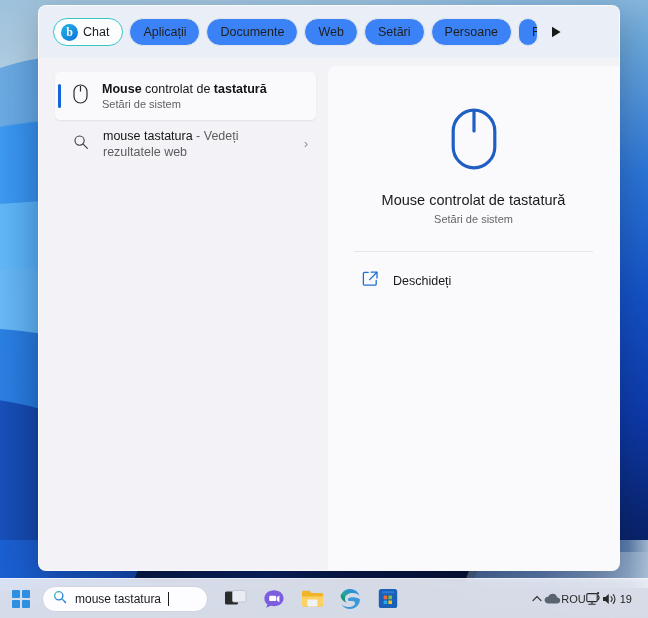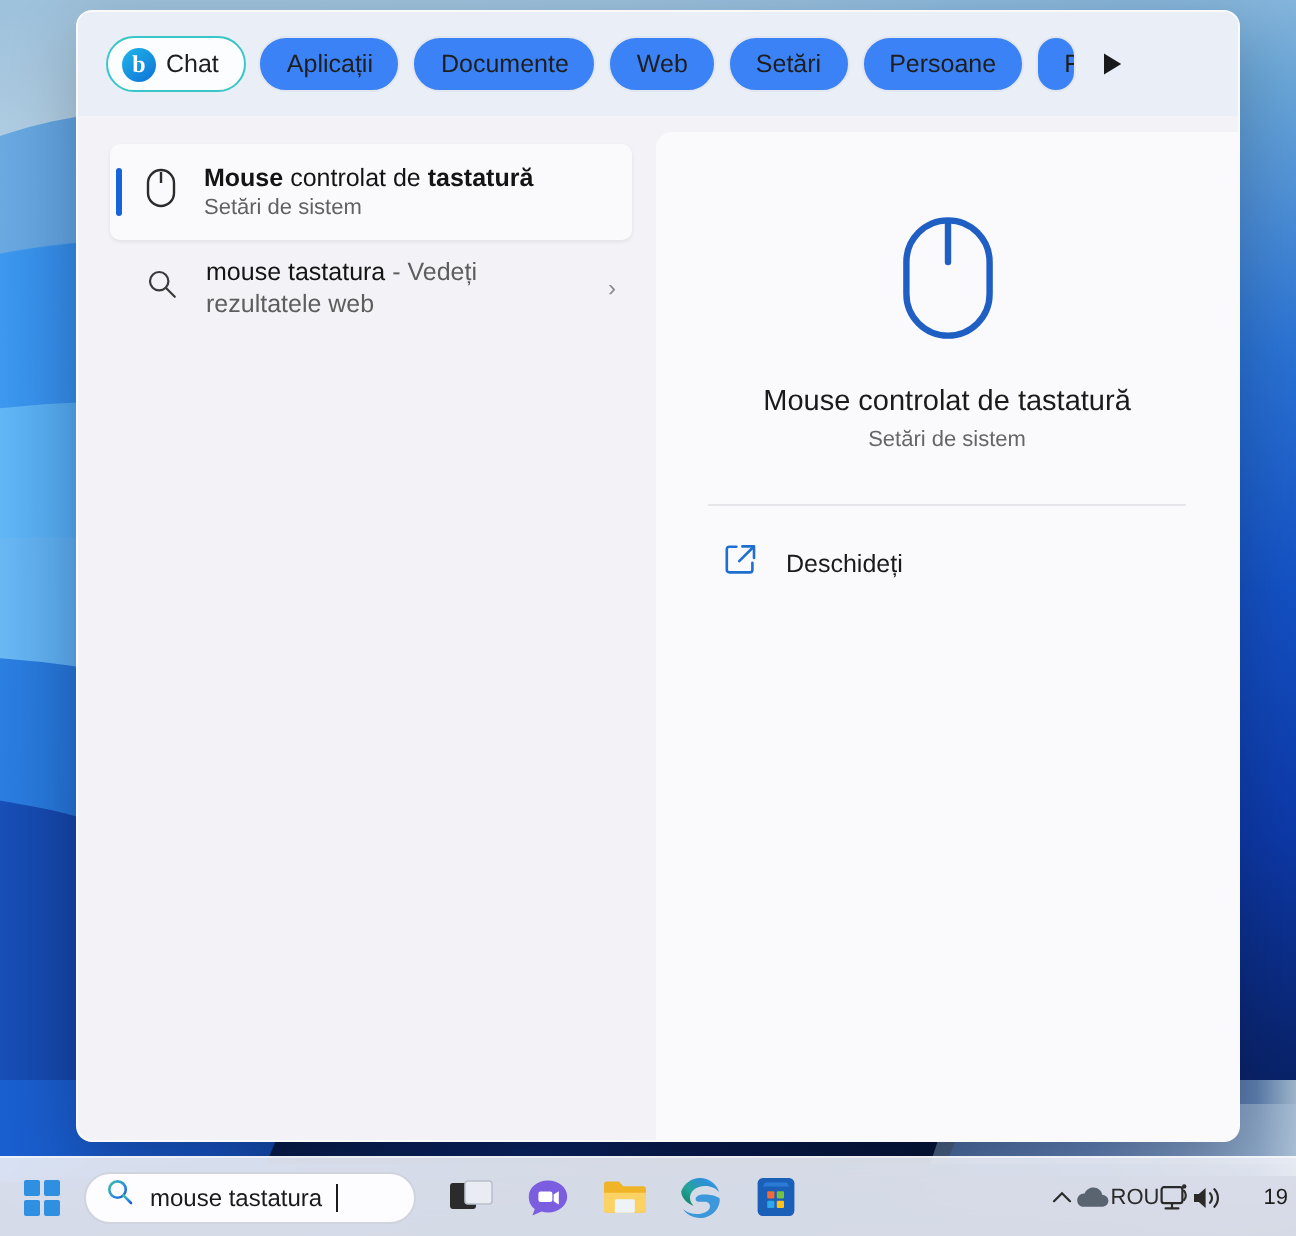--- a/index.html
+++ b/index.html
@@ -215,24 +215,24 @@
     padding: 0 10px; cursor: text;
   }
   .tb-search-text { font-size: 12px; color: #1a1a1a; white-space: nowrap; }
   .caret {
     width: 1px; height: 14px; background: #1a1a1a; margin-left: -1px;
   }
   .tb-icons { display: flex; align-items: center; gap: 14px; margin-left: 16px; }
   .tb-icon { cursor: pointer; display: flex; align-items: center; justify-content: center; width: 24px; height: 24px; }
   .tray {
     margin-left: auto; display: flex; align-items: center; 
-    padding-right: 4px; font-size: 11px; color: #2a2a2a;
+    padding-right: 16px; font-size: 11px; color: #2a2a2a;
   }
   .tray-item { cursor: pointer; display: flex; align-items: center; }
-  .clock { font-size: 11px; color: #1f1f1f; cursor: pointer; margin-left: 20px; }
+  .clock { font-size: 11px; color: #1f1f1f; cursor: pointer; margin-left: 2px; }
 </style>
 </head>
 <body>
 
 <div class="wallpaper">
   <div class="ribbon rb6"></div>
   <div class="ribbon rb1"></div>
   <div class="ribbon rb2"></div>
   <div class="ribbon rb3"></div>
   <div class="ribbon rb4"></div>

